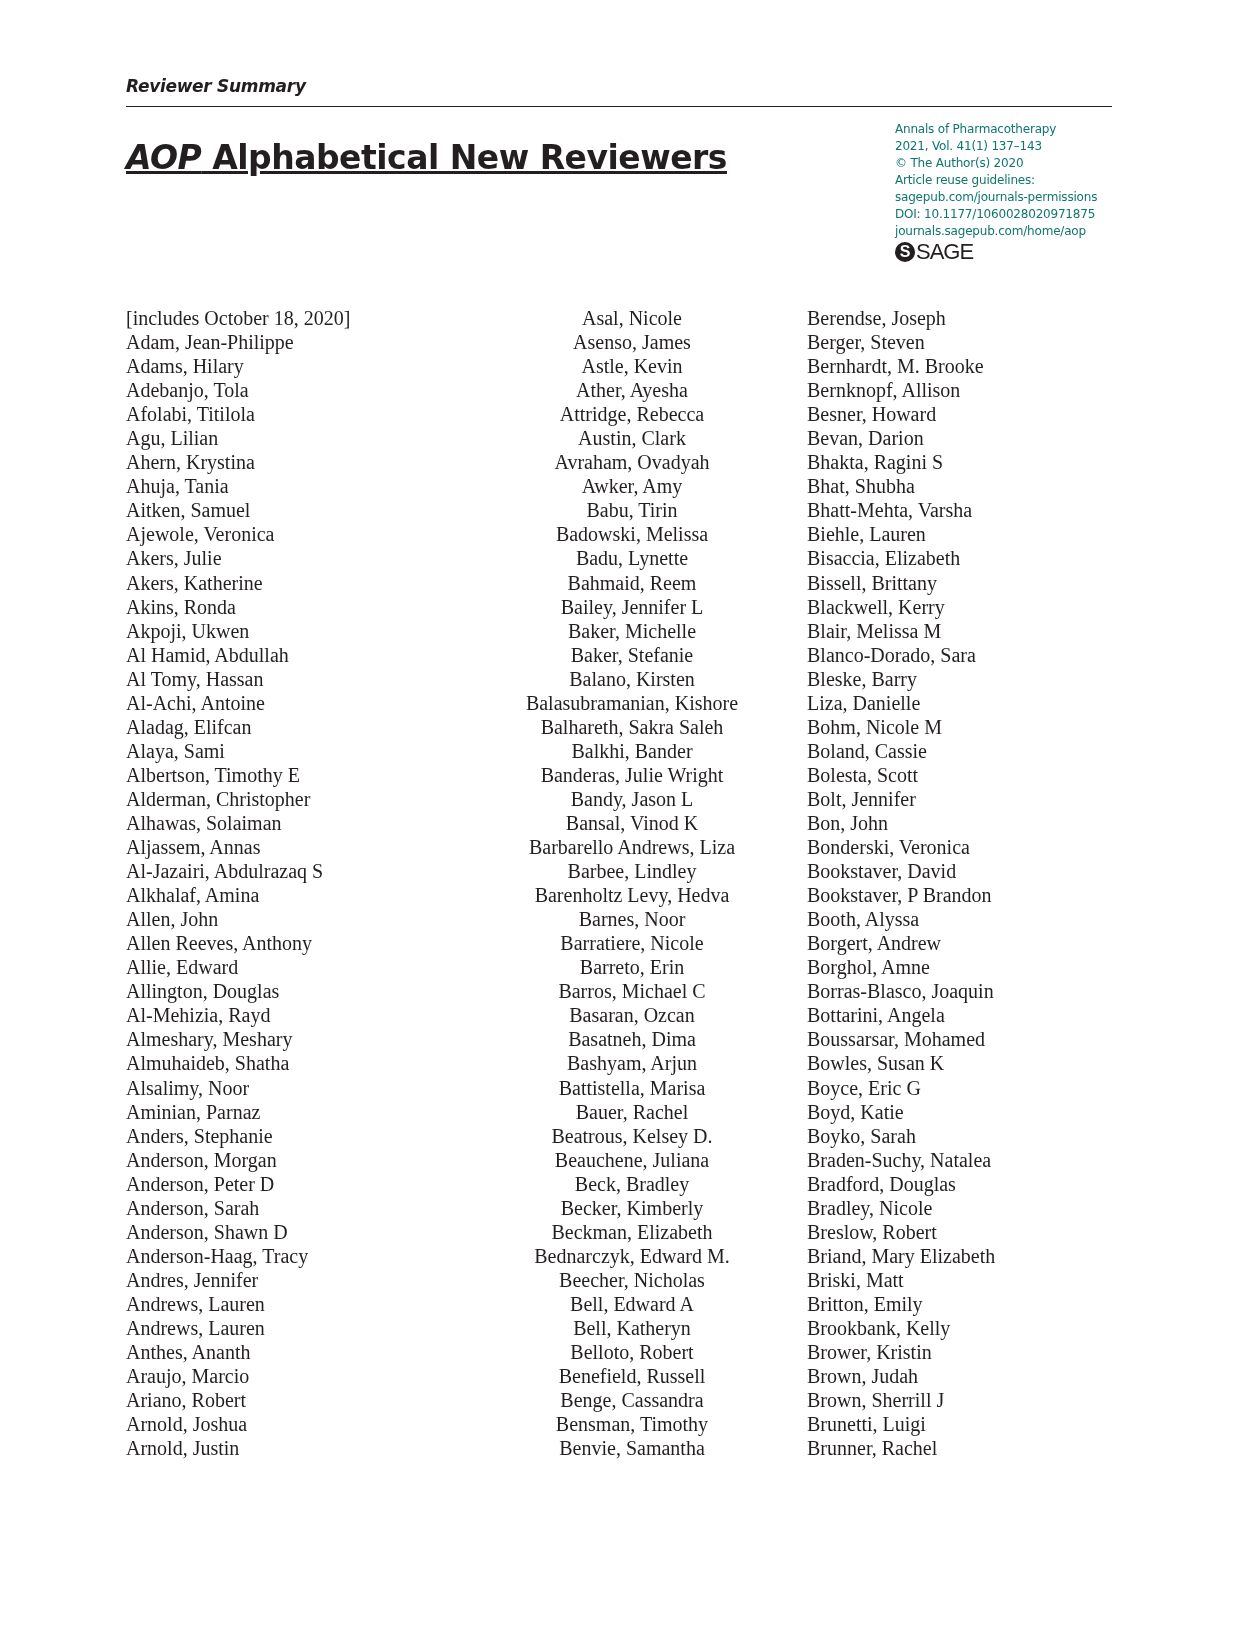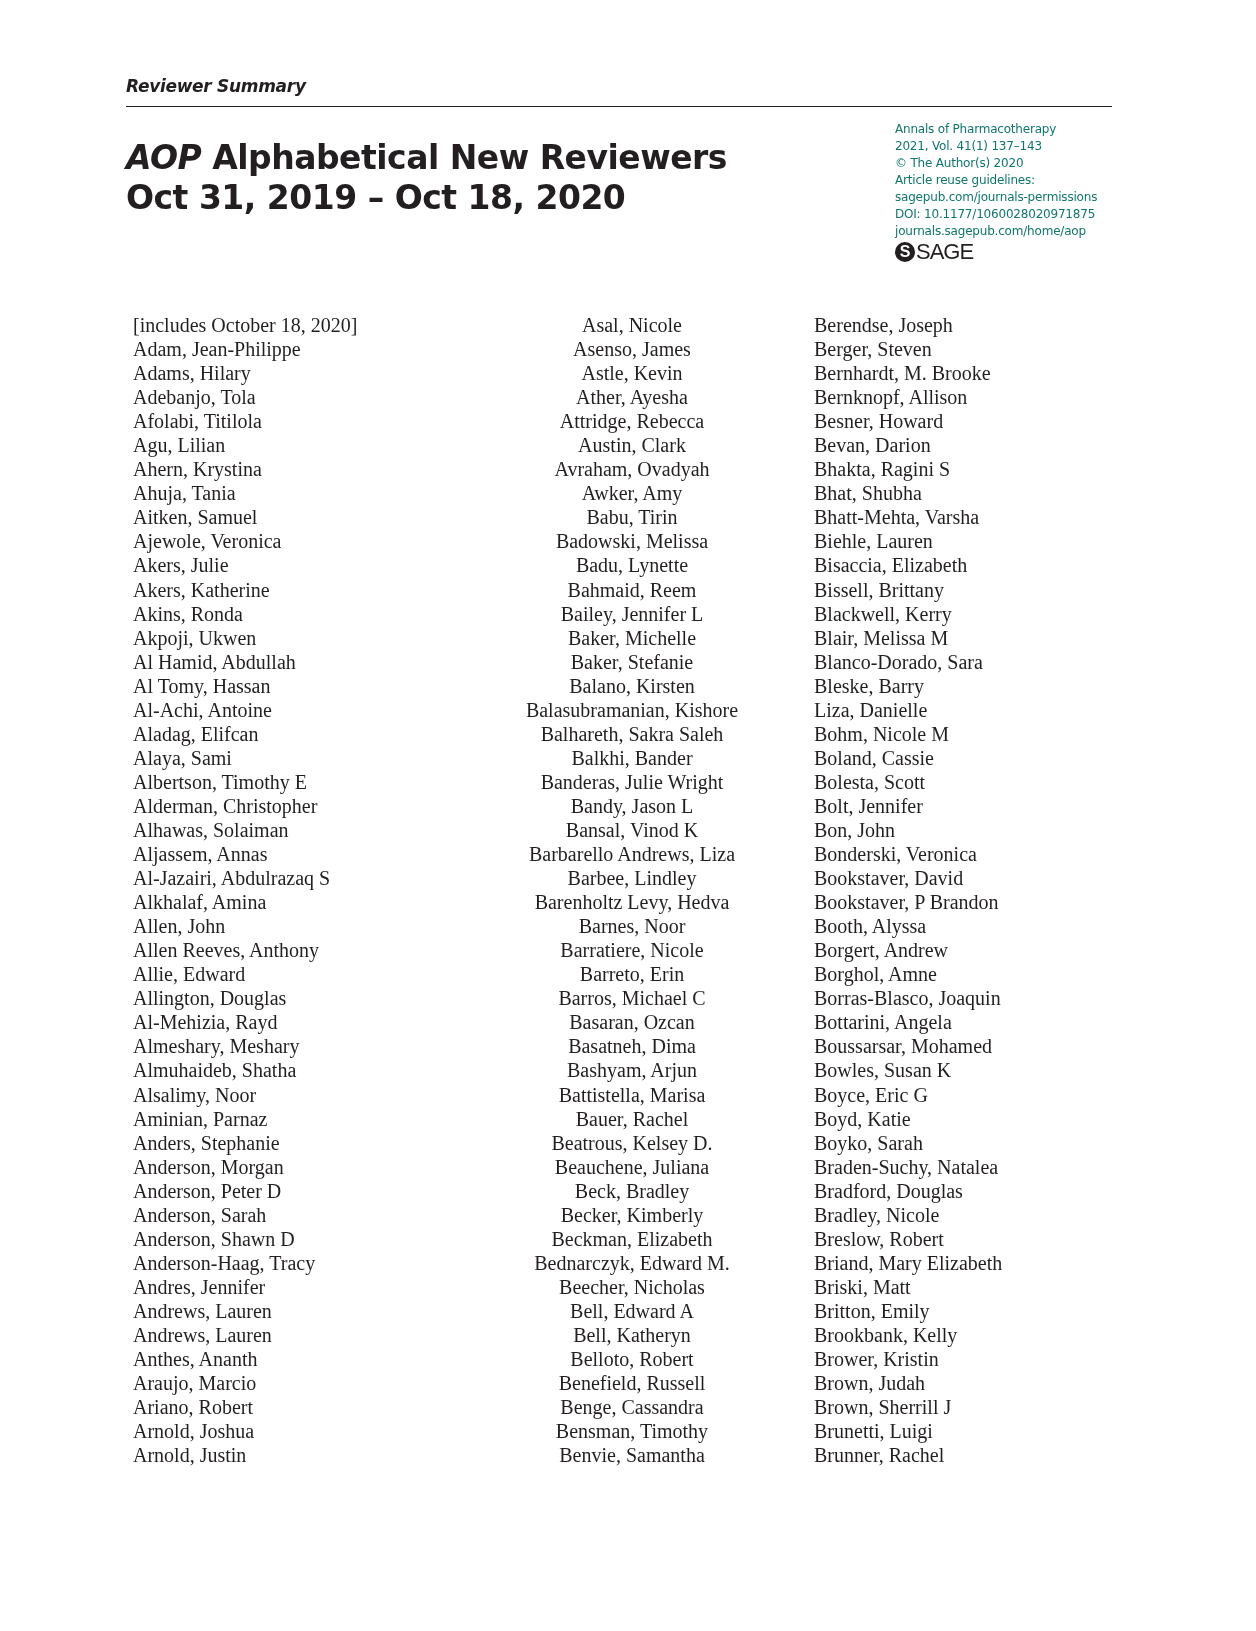--- a/index.html
+++ b/index.html
@@ -6,21 +6,21 @@
   body { width: 1256px; height: 1631px; position: relative; overflow: hidden; color: #231f20; }
   .running-head {
     position: absolute; left: 126px; top: 76px;
     font-family: "DejaVu Sans", sans-serif; font-style: italic;
     font-size: 17px; letter-spacing: -0.3px; color: #231f20; font-weight: bold;
   }
   .rule { position: absolute; left: 126px; top: 106px; width: 986px; height: 0; border-top: 1.5px solid #231f20; }
   .title {
     position: absolute; left: 126px; top: 138px;
     font-family: "DejaVu Sans", sans-serif; font-weight: bold;
-    font-size: 33px; line-height: 40px; letter-spacing: -0.5px; color: #231f20;
+    font-size: 33px; line-height: 40px; letter-spacing: -0.5px; color: #231f20; text-decoration: underline;
   }
   .title .abbr { font-style: italic; }
   .meta {
     position: absolute; left: 895px; top: 121px;
     font-family: "DejaVu Sans", sans-serif; font-size: 12px; line-height: 17px;
     color: #0f766e; white-space: nowrap; letter-spacing: -0.2px;
   }
   .sage-logo {
     position: absolute; left: 895px; top: 240px; height: 24px;
     display: flex; align-items: center;
@@ -29,35 +29,34 @@
   .sage-circle {
     display: inline-flex; width: 20px; height: 20px; border-radius: 50%;
     background: #231f20; color: #fff; align-items: center; justify-content: center;
     font-size: 16px; font-weight: bold; margin-right: 1px; letter-spacing: 0;
   }
   .columns { position: absolute; top: 306px; left: 126px; width: 1000px; }
   .col { position: absolute; top: 0; width: 330px; }
   .col-1 { left: 0; }
   .col-2 { left: 341px; text-align: center; }
   .col-3 { left: 681px; }
-  .col ul { list-style: none; margin: 7px; padding: 0; }
+  .col ul { list-style: none; margin: 0; padding: 0; }
   .col li {
     font-family: "Liberation Serif", "DejaVu Serif", serif;
     font-size: 20px; line-height: 24.05px; color: #231f20; white-space: nowrap;
   }
 </style>
 </head>
 <body>
 
 <div class="running-head">Reviewer Summary</div>
 <div class="rule"></div>
 
 <h1 class="title" style="margin:0;">
   <span class="abbr">AOP</span><span> Alphabetical New Reviewers</span><br>
-  <span>Oct 31, 2019 – Oct 18, 2020</span>
 </h1>
 
 <div class="meta">
   <div>Annals of Pharmacotherapy</div>
   <div>2021, Vol. 41(1) 137–143</div>
   <div>© The Author(s) 2020</div>
   <div>Article reuse guidelines:</div>
   <div>sagepub.com/journals-permissions</div>
   <div>DOI: 10.1177/1060028020971875</div>
   <div>journals.sagepub.com/home/aop</div>

